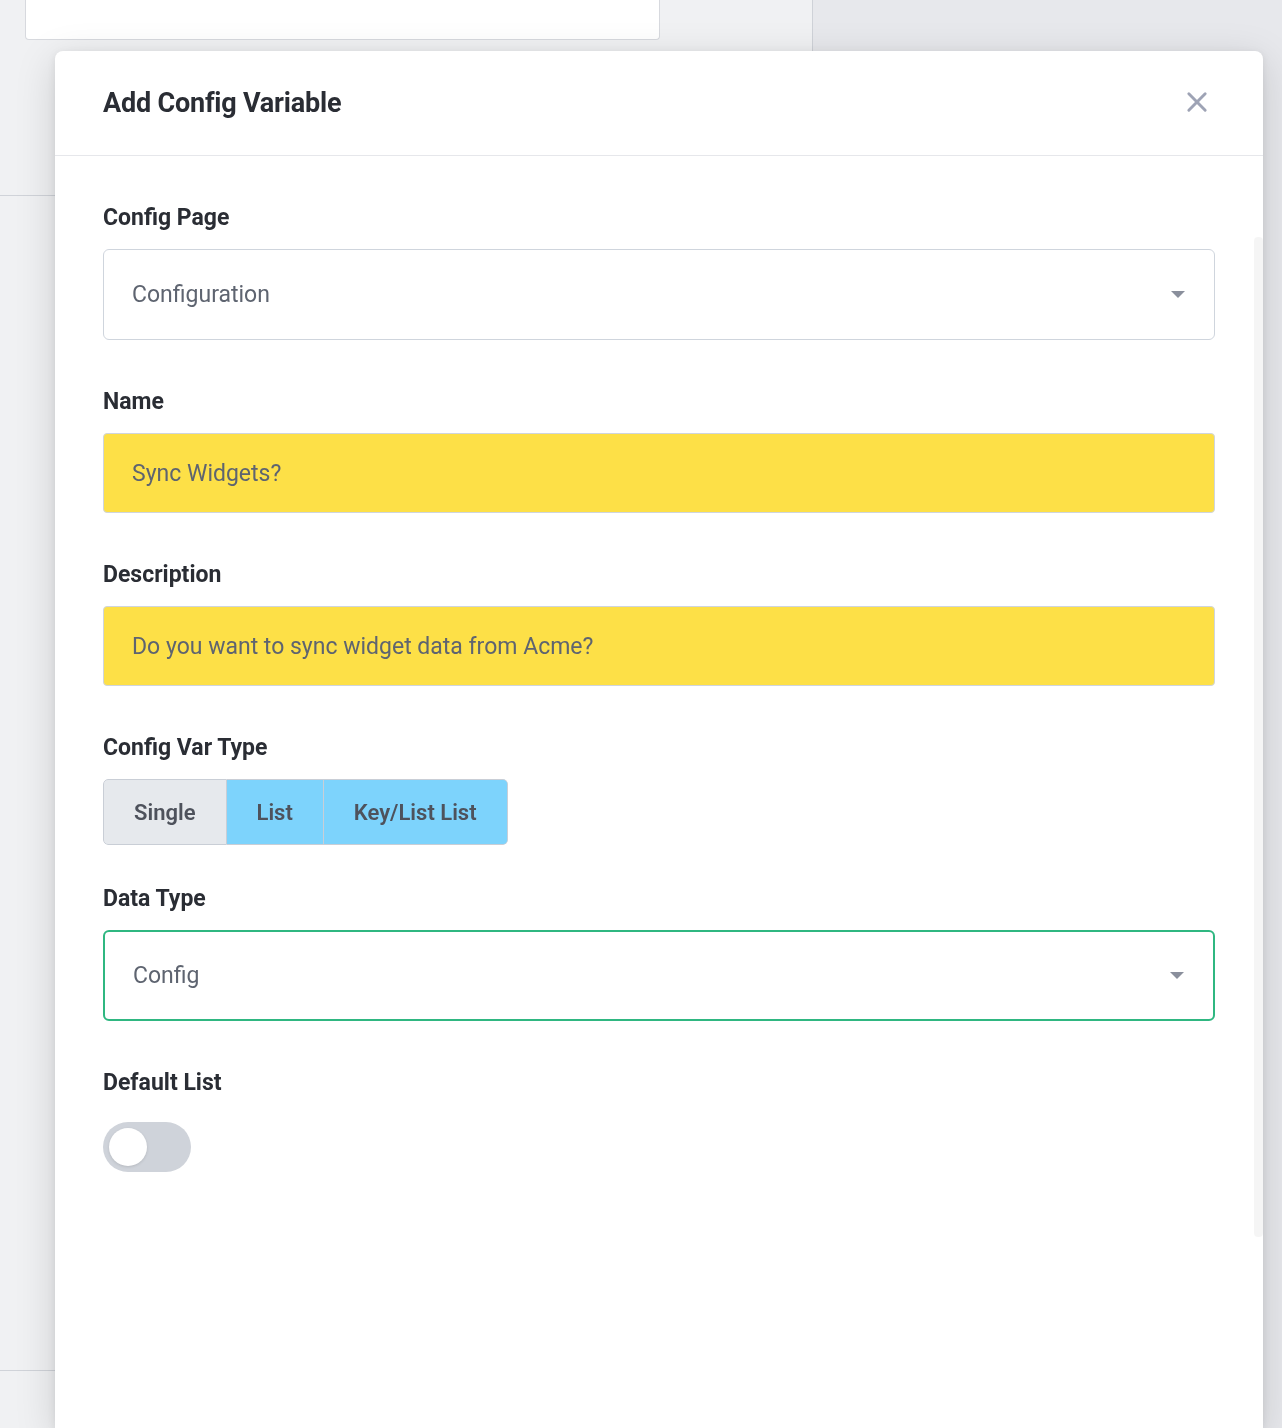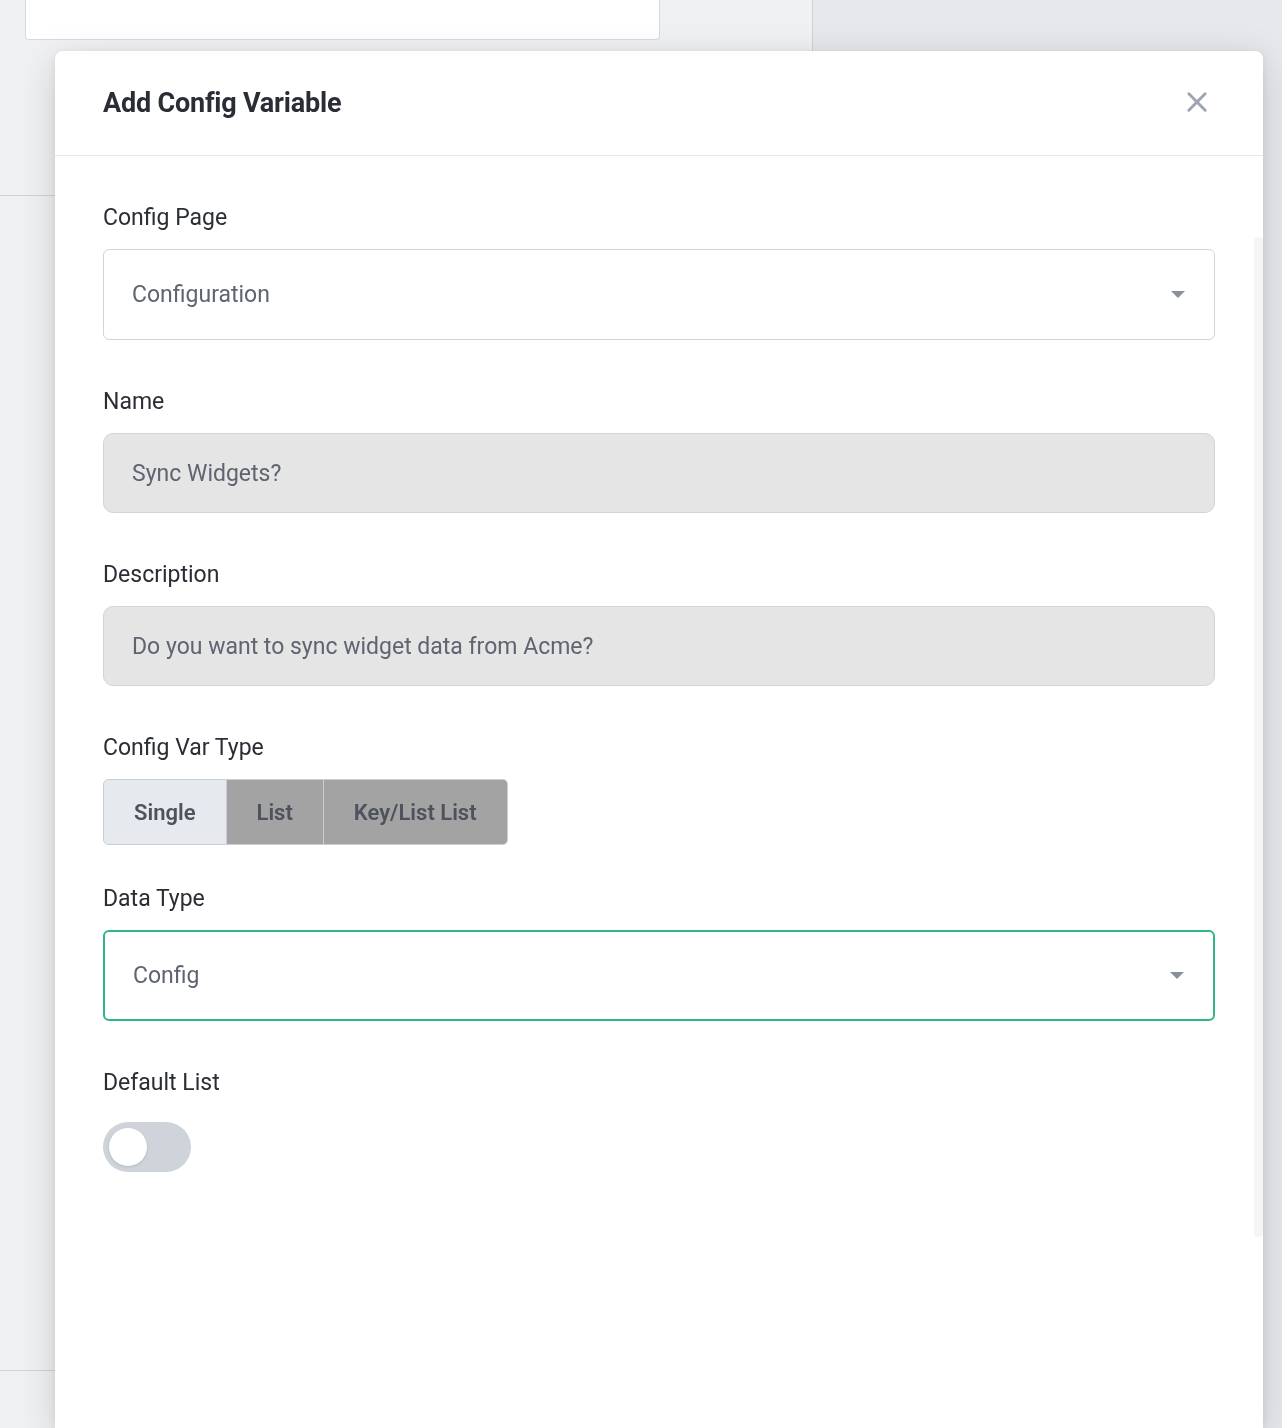--- a/index.html
+++ b/index.html
@@ -95,21 +95,21 @@
     .modal-body {
       padding: 48px 48px 0 48px;
       overflow-y: auto;
       flex: 1;
     }
     .form-group {
       margin-bottom: 48px;
     }
     .form-label {
       font-size: 23px;
-      font-weight: 400;
+      font-weight: 700;
       color: #2a2d34;
       margin-bottom: 18px;
       display: block;
     }
     .select {
       width: 100%;
       height: 91px;
       border: 1.5px solid #cfd5dd;
       border-radius: 6px;
       background: #ffffff;
@@ -134,22 +134,22 @@
       align-items: center;
     }
     .caret svg {
       width: 16px;
       height: 10px;
     }
     .text-input {
       width: 100%;
       height: 80px;
       border: 1.5px solid #cfd5dd;
-      border-radius: 10px;
-      background: #e5e5e5;
+      border-radius: 4px;
+      background: #fde047;
       padding: 4px 28px;
       font-size: 23px;
       color: #5e6470;
       outline: none;
       font-family: inherit;
     }
     .text-input::placeholder {
       color: #9ba0ab;
     }
     .segmented {
@@ -157,21 +157,21 @@
       border-radius: 5px;
       overflow: hidden;
       align-items: flex-end;
     }
     .seg-btn {
       height: 66px;
       padding: 0 30px;
       font-size: 22px;
       font-weight: 600;
       color: #4e525c;
-      background: #a3a3a3;
+      background: #7dd3fc;
       border: 1.5px solid #c9ced6;
       cursor: pointer;
       display: flex;
       align-items: center;
       justify-content: center;
       font-family: inherit;
     }
     .seg-btn:not(:first-child) {
       border-left: none;
     }

